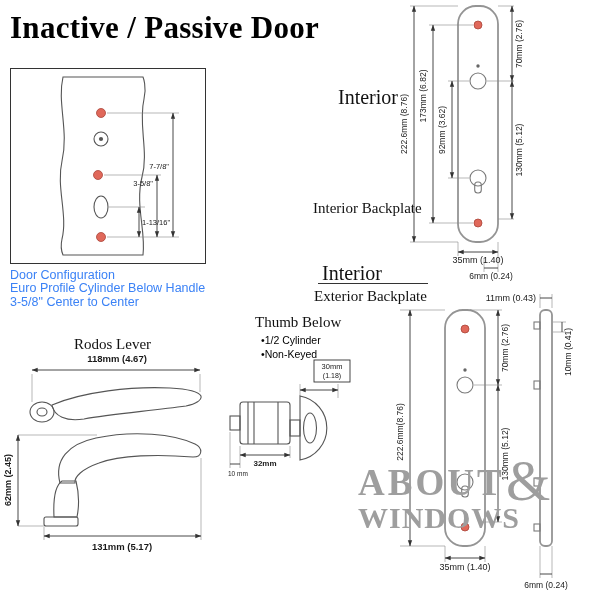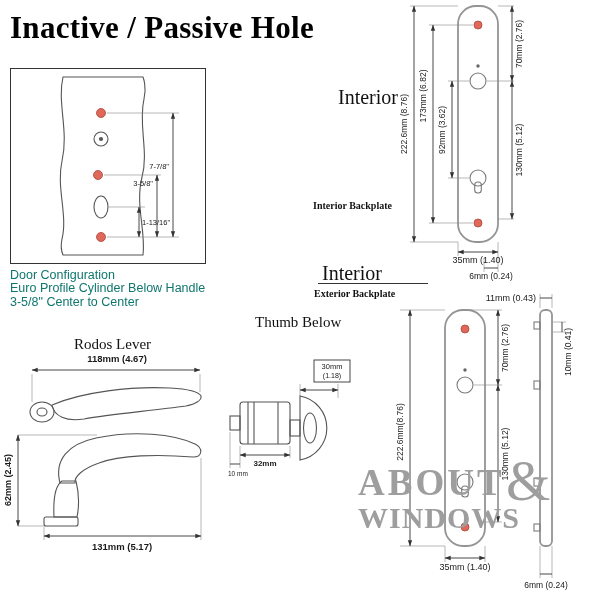--- a/index.html
+++ b/index.html
@@ -2,22 +2,22 @@
 <html><head>
 <meta charset="utf-8">
 <style>
   * { margin:0; padding:0; box-sizing:border-box; }
   html,body { width:600px; height:600px; }
   body { position:relative; background:#fff; overflow:hidden; font-family:"Liberation Serif", serif; color:#111; }
   .abs { position:absolute; }
   .title { font-size:31px; font-weight:700; letter-spacing:0.3px; color:#000; }
   .h17 { font-size:20px; }
   .h15 { font-size:15px; }
-  .hsub { font-size:10px; font-weight:700; }
-  .caption { font-family:"Liberation Sans", sans-serif; font-size:12.5px; line-height:1.07; color:#0f766e; }
+  .hsub { font-size:15px; font-weight:400; }
+  .caption { font-family:"Liberation Sans", sans-serif; font-size:12.5px; line-height:1.07; color:#3b82f6; }
   .bullets { font-family:"Liberation Sans", sans-serif; font-size:10.5px; line-height:1.3; margin:3px 0 0 6px; color:#000; }
   .box { border:1.4px solid #333; background:#fff; }
   .rule { background:#333; height:1px; }
   svg { display:block; overflow:visible; }
   svg text { font-family:"Liberation Sans", sans-serif; fill:#1a1a1a; }
   .dim { stroke:#333; stroke-width:0.9; fill:none; }
   .ext { stroke:#888; stroke-width:0.6; fill:none; }
   .plate { stroke:#949494; stroke-width:1.8; fill:none; }
   .pdetail { stroke:#7a7a7a; stroke-width:1.1; fill:none; }
   .draw { stroke:#555; stroke-width:1.1; fill:none; }
@@ -27,21 +27,21 @@
   .logo-doors { position:absolute; left:0; top:14px; font-size:37px; font-weight:700; letter-spacing:3px; line-height:1; }
   .logo-amp { position:absolute; left:148px; top:2px; font-size:57px; line-height:1; }
   .logo-windows { position:absolute; left:0; top:53px; font-size:30px; font-weight:700; letter-spacing:1px; line-height:1; }
   .logo-url { position:absolute; left:4px; top:94px; font-size:16px; font-weight:700; color:#7a2017; letter-spacing:0.5px; }
 </style>
 </head>
 <body>
 
 <div class="abs" style="left:0;top:0;width:600px;height:600px">
 
-  <div class="abs title" style="left:10px;top:10px">Inactive / Passive Hole</div>
+  <div class="abs title" style="left:10px;top:10px">Inactive / Passive Door</div>
 
   <div class="abs box" style="left:10px;top:68px;width:196px;height:196px">
     <svg width="193" height="193" viewBox="0 0 193 193">
       <defs>
         <marker id="arr-s" markerWidth="8" markerHeight="8" refX="6.3" refY="3" orient="auto-start-reverse">
           <path d="M0,0.6 L6.5,3 L0,5.4 Z" fill="#333"></path>
         </marker>
       </defs>
       <path class="draw" d="M52,8 C46,34 58,62 51,92 C45,118 57,146 51,170 C49,179 52,186 52,186 L132,186 C135,162 124,136 131,108 C138,82 127,56 133,30 C136,18 132,8 132,8 Z"></path>
       <circle class="reddot" cx="90" cy="44" r="4.5"></circle>
@@ -215,20 +215,24 @@
       <rect x="42" y="167" width="34" height="9" rx="2"></rect>
       <path d="M52,167 C51,147 54,135 60,131 L74,131 C77,143 77,157 75,167 Z"></path>
       <path d="M58,133 C52,110 66,94 94,88 C132,80 172,84 193,94 C201,98 201,107 191,107 C156,104 118,105 97,113 C80,119 72,127 73,133 Z"></path>
     </g>
     <text transform="rotate(-90 9 130)" x="9" y="130" text-anchor="middle" font-size="9" font-weight="bold">62mm (2.45)</text>
     <text x="120" y="200" text-anchor="middle" font-size="9.5" font-weight="bold">131mm (5.17)</text>
   </svg>
 
   <div class="abs" style="left:255px;top:314px">
     <div class="h15">Thumb Below</div>
+    <div class="bullets">
+      <div>•1/2 Cylinder</div>
+      <div>•Non-Keyed</div>
+    </div>
   </div>
   <svg class="abs" style="left:228px;top:356px" width="135" height="135" viewBox="0 0 135 135">
     <defs>
       <marker id="arr-t" markerWidth="8" markerHeight="8" refX="6.3" refY="3" orient="auto-start-reverse">
         <path d="M0,0.6 L6.5,3 L0,5.4 Z" fill="#333"></path>
       </marker>
     </defs>
     <g>
       <rect x="86" y="4" width="36" height="22" fill="none" stroke="#333" stroke-width="0.9"></rect>
       <text x="104" y="13" text-anchor="middle" font-size="7.5">30mm</text>

